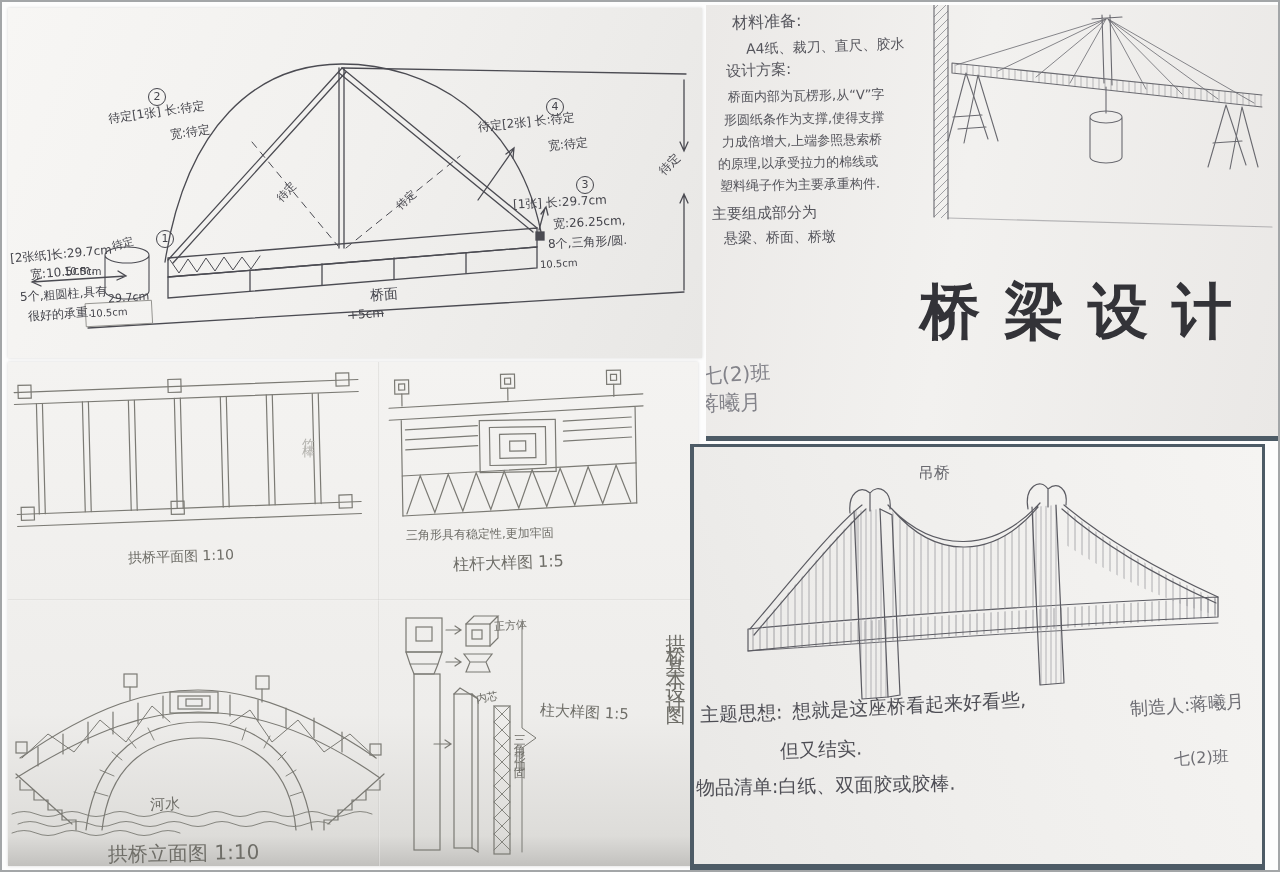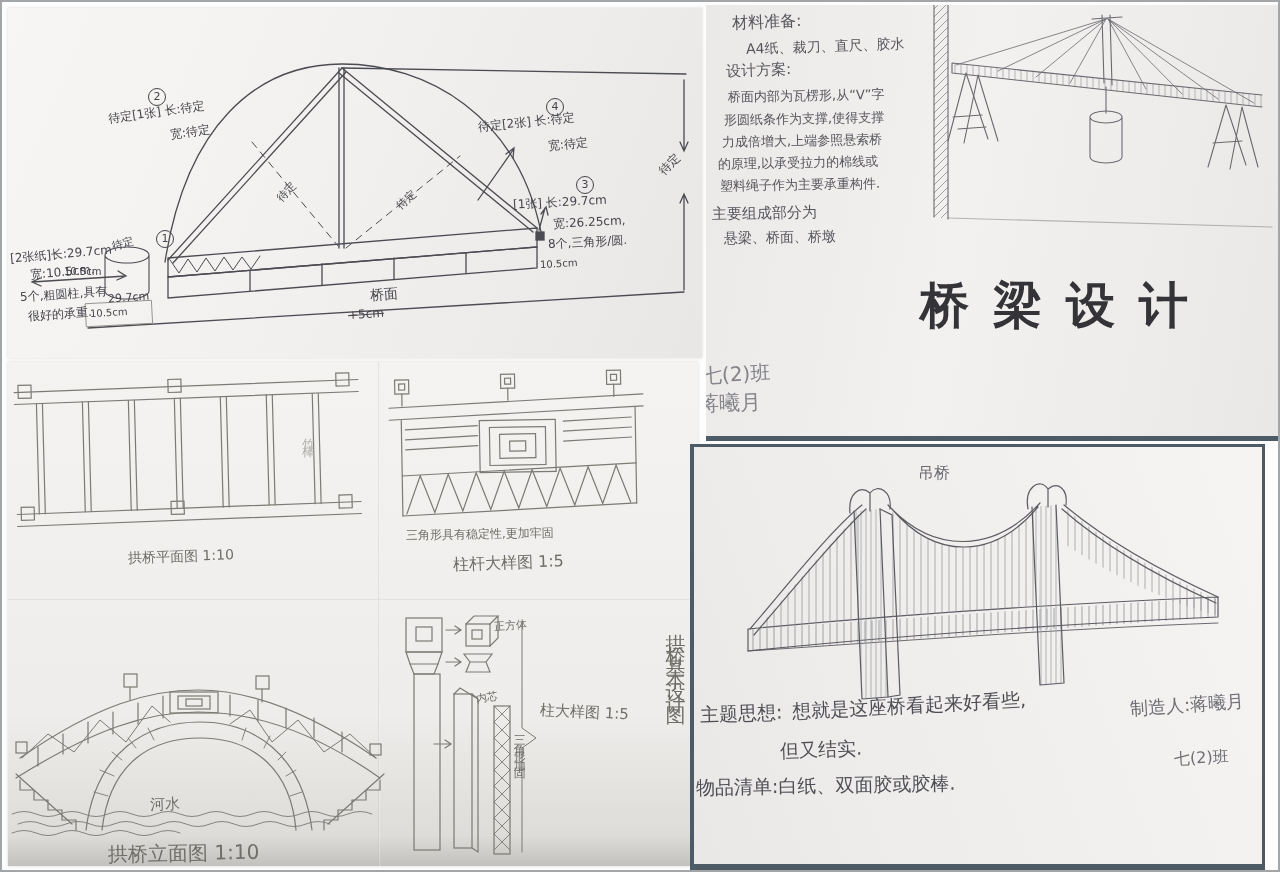--- a/index.html
+++ b/index.html
@@ -123,21 +123,21 @@
     <span class="hw ink2" style="left:26px;top:8px;font-size:16px;transform:rotate(-2deg);">材料准备:</span>
     <span class="hw ink2" style="left:40px;top:33px;font-size:14px;transform:rotate(-2deg);">A4纸、裁刀、直尺、胶水</span>
     <span class="hw ink2" style="left:20px;top:57px;font-size:15px;transform:rotate(-2deg);">设计方案:</span>
     <span class="hw ink2" style="left:22px;top:84px;font-size:13px;transform:rotate(-1deg);">桥面内部为瓦楞形,从“V”字</span>
     <span class="hw ink2" style="left:18px;top:107px;font-size:13px;transform:rotate(-1deg);">形圆纸条作为支撑,使得支撑</span>
     <span class="hw ink2" style="left:16px;top:129px;font-size:13px;transform:rotate(-1deg);">力成倍增大,上端参照悬索桥</span>
     <span class="hw ink2" style="left:12px;top:151px;font-size:13px;transform:rotate(-1deg);">的原理,以承受拉力的棉线或</span>
     <span class="hw ink2" style="left:14px;top:173px;font-size:13px;transform:rotate(-1deg);">塑料绳子作为主要承重构件.</span>
     <span class="hw ink2" style="left:6px;top:200px;font-size:15px;transform:rotate(-1deg);">主要组成部分为</span>
     <span class="hw ink2" style="left:18px;top:224px;font-size:14px;transform:rotate(-1deg);">悬梁、桥面、桥墩</span>
-    <span class="hw title-cn" style="left:214px;top:272px;font-size:49px;letter-spacing:24px;color:#333338;">桥梁设计</span>
+    <span class="hw title-cn" style="left:214px;top:272px;font-size:60px;letter-spacing:24px;color:#333338;">桥梁设计</span>
     <span class="hw ink2" style="left:-4px;top:358px;font-size:20px;color:#83838a;transform:rotate(-3deg);">七(2)班</span>
     <span class="hw ink2" style="left:-8px;top:386px;font-size:21px;color:#83838a;transform:rotate(-2deg);">蒋曦月</span>
   </div>
 
   <div class="panel panel-bl">
     <div class="fold-v" style="left:370px;"></div>
     <div class="fold-h" style="top:237px;"></div>
     <svg width="690" height="504" viewBox="0 0 690 504">
       <g stroke="#7b7a74" fill="none" stroke-width="1.2" stroke-linecap="round">
 

